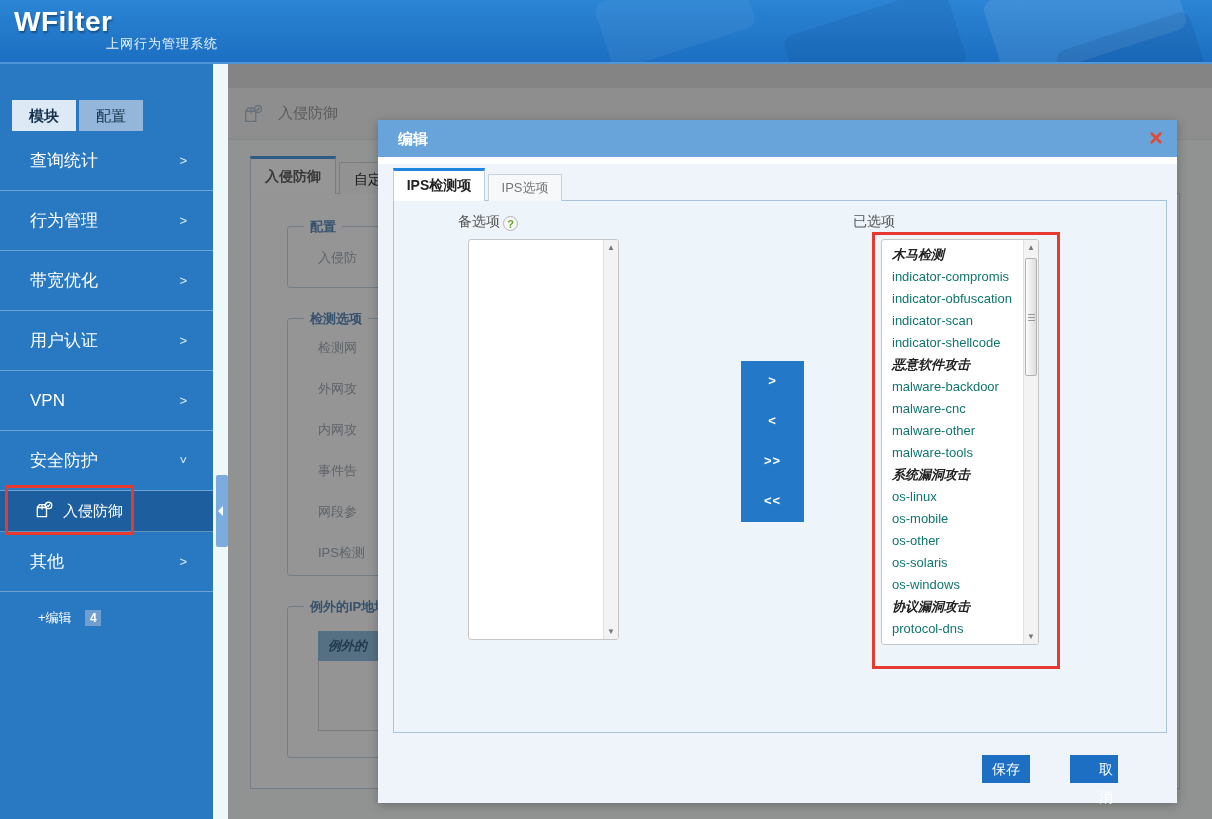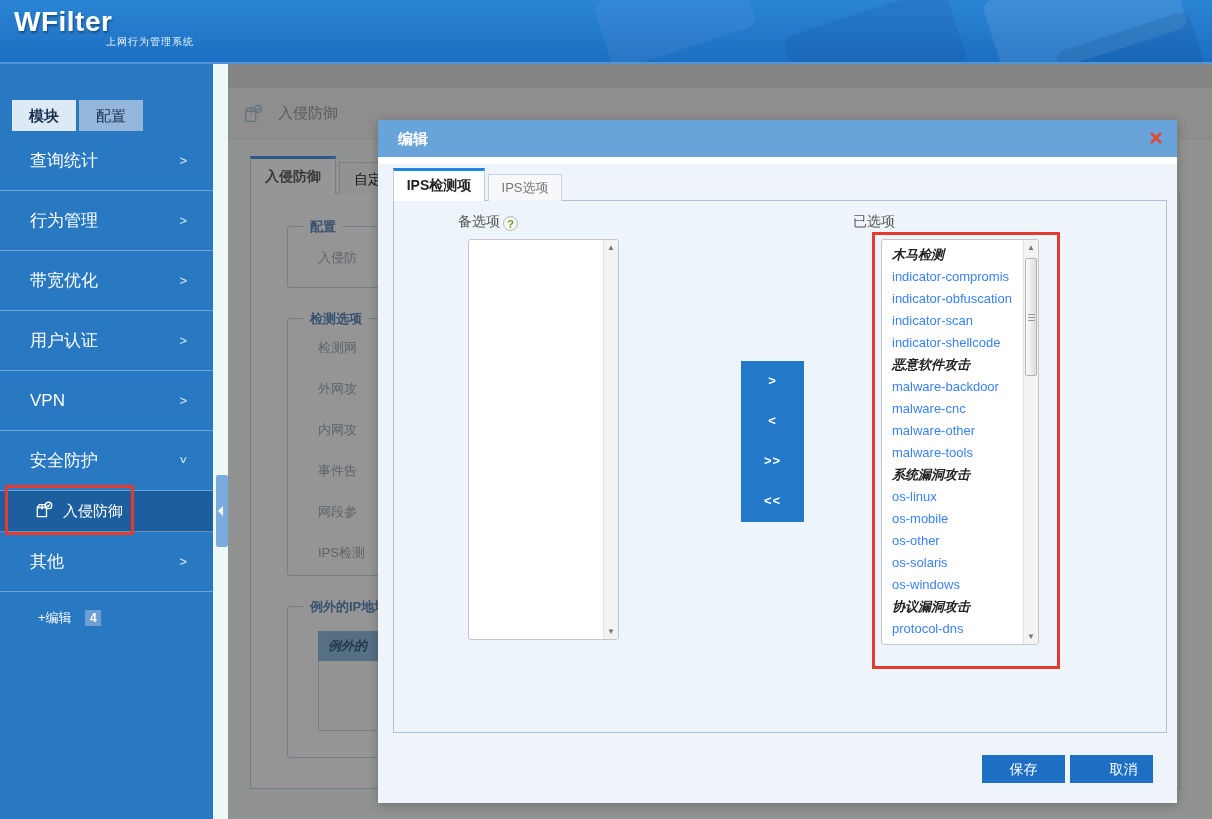--- a/index.html
+++ b/index.html
@@ -12,21 +12,21 @@
   #screen{position:relative;width:1212px;height:819px;overflow:hidden;background:#fff;}
 
   
   .app-header{position:absolute;left:0;top:0;width:1212px;height:64px;background:linear-gradient(180deg,#2b84d4,#1c6fc2);border-bottom:2px solid #4f95d8;overflow:hidden;}
   .kb{position:absolute;border-radius:10px;background:rgba(255,255,255,0.05);transform:rotate(-18deg);}
   .kb.k1{left:600px;top:-20px;width:150px;height:70px;}
   .kb.k2{left:790px;top:10px;width:170px;height:80px;background:rgba(0,30,80,0.08);}
   .kb.k3{left:990px;top:-28px;width:190px;height:86px;background:rgba(255,255,255,0.09);}
   .kb.k4{left:1060px;top:30px;width:140px;height:60px;background:rgba(0,30,80,0.10);}
   .logo{position:absolute;left:14px;top:6px;color:#fff;font-size:28px;font-weight:bold;letter-spacing:.5px;text-shadow:1px 2px 2px rgba(0,0,0,.35);}
-  .logo-sub{position:absolute;left:106px;top:35px;color:#eaf4ff;font-size:10px;letter-spacing:1px;}
+  .logo-sub{position:absolute;left:106px;top:35px;color:#eaf4ff;font-size:13px;letter-spacing:1px;}
 
   
   .sidebar{position:absolute;left:0;top:64px;width:213px;height:755px;background:var(--sidebar-blue);}
   .side-tabs{position:absolute;left:12px;top:36px;height:31px;display:flex;}
   .side-tab{min-width:64px;padding:0 12px;height:31px;line-height:31px;text-align:center;font-size:15px;color:#16314e;margin-right:3px;cursor:pointer;}
   .side-tab.active{background:#dde9f4;font-weight:bold;}
   .side-tab.inactive{background:#94b6da;}
   .side-menu{position:absolute;left:0;top:67px;width:213px;}
   .side-item{position:relative;height:60px;line-height:59px;color:#fff;font-size:17px;padding-left:30px;border-bottom:1px solid rgba(255,255,255,.32);cursor:pointer;}
   .side-item .arrow{position:absolute;right:26px;top:0;font-size:13px;color:#dcebf8;}
@@ -78,28 +78,28 @@
   .help-circle{display:inline-block;width:15px;height:15px;line-height:14px;text-align:center;border:1px solid #b5b5b5;border-radius:50%;background:#f6f6f6;color:#67a41f;font-size:11px;font-weight:bold;margin-left:3px;vertical-align:-2px;cursor:pointer;}
   .listbox{position:absolute;background:#fff;border:1px solid #c6c6c6;border-radius:3px;overflow:hidden;}
   .lb-avail{left:74px;top:38px;width:151px;height:401px;}
   .lb-sel{left:487px;top:38px;width:158px;height:406px;}
   .sb{position:absolute;right:0;top:0;bottom:0;width:15px;background:#f3f3f3;border-left:1px solid #e2e2e2;}
   .sb .up,.sb .dn{position:absolute;left:0;width:100%;text-align:center;font-size:8px;color:#777;}
   .sb .up{top:3px;} .sb .dn{bottom:3px;}
   .sb .thumb{position:absolute;left:1px;top:18px;width:12px;height:118px;background:linear-gradient(90deg,#fdfdfd,#dcdcdc);border:1px solid #b3b3b3;border-radius:2px;cursor:pointer;}
   .sb .grip{position:absolute;left:2px;top:55px;width:7px;border-top:1px solid #999;box-shadow:0 3px 0 #999,0 6px 0 #999;}
   .sel-items{position:absolute;left:0;top:4px;right:15px;bottom:0;overflow:hidden;}
-  .sel-item{height:22px;line-height:22px;padding-left:10px;font-size:13px;color:#3b82f6;white-space:nowrap;overflow:hidden;cursor:pointer;}
+  .sel-item{height:22px;line-height:22px;padding-left:10px;font-size:13px;color:#0f766e;white-space:nowrap;overflow:hidden;cursor:pointer;}
   .sel-item.group{font-weight:bold;font-style:italic;color:#222;}
   .transfer{position:absolute;left:347px;top:160px;width:63px;height:161px;background:var(--primary-blue);}
   .t-btn{height:40px;line-height:40px;text-align:center;color:#fff;font-size:13px;font-weight:bold;cursor:pointer;letter-spacing:1px;}
   .red-box-sel{position:absolute;left:478px;top:31px;width:188px;height:437px;border:3px solid var(--annotation-red);pointer-events:none;}
   .note-box{position:absolute;left:62px;top:475px;width:256px;height:38px;border:3px solid var(--annotation-red);display:flex;align-items:center;}
   .note-text{padding-left:8px;color:var(--note-blue);font-size:13px;font-weight:bold;white-space:nowrap;}
-  .m-btn{position:absolute;top:635px;width:83px;height:28px;line-height:28px;text-align:center;background:var(--button-blue);color:#fff;font-size:14px;cursor:pointer;}
+  .m-btn{position:absolute;top:635px;width:48px;height:28px;line-height:28px;text-align:center;background:var(--button-blue);color:#fff;font-size:14px;cursor:pointer;}
   .btn-save{left:604px;} .btn-cancel{left:692px;padding-left:24px;}
 
   .pkg-icon{display:inline-block;width:22px;height:22px;}
 </style>
 </head>
 <body>
 
 <div id="screen">
 
   <div class="app-header">

